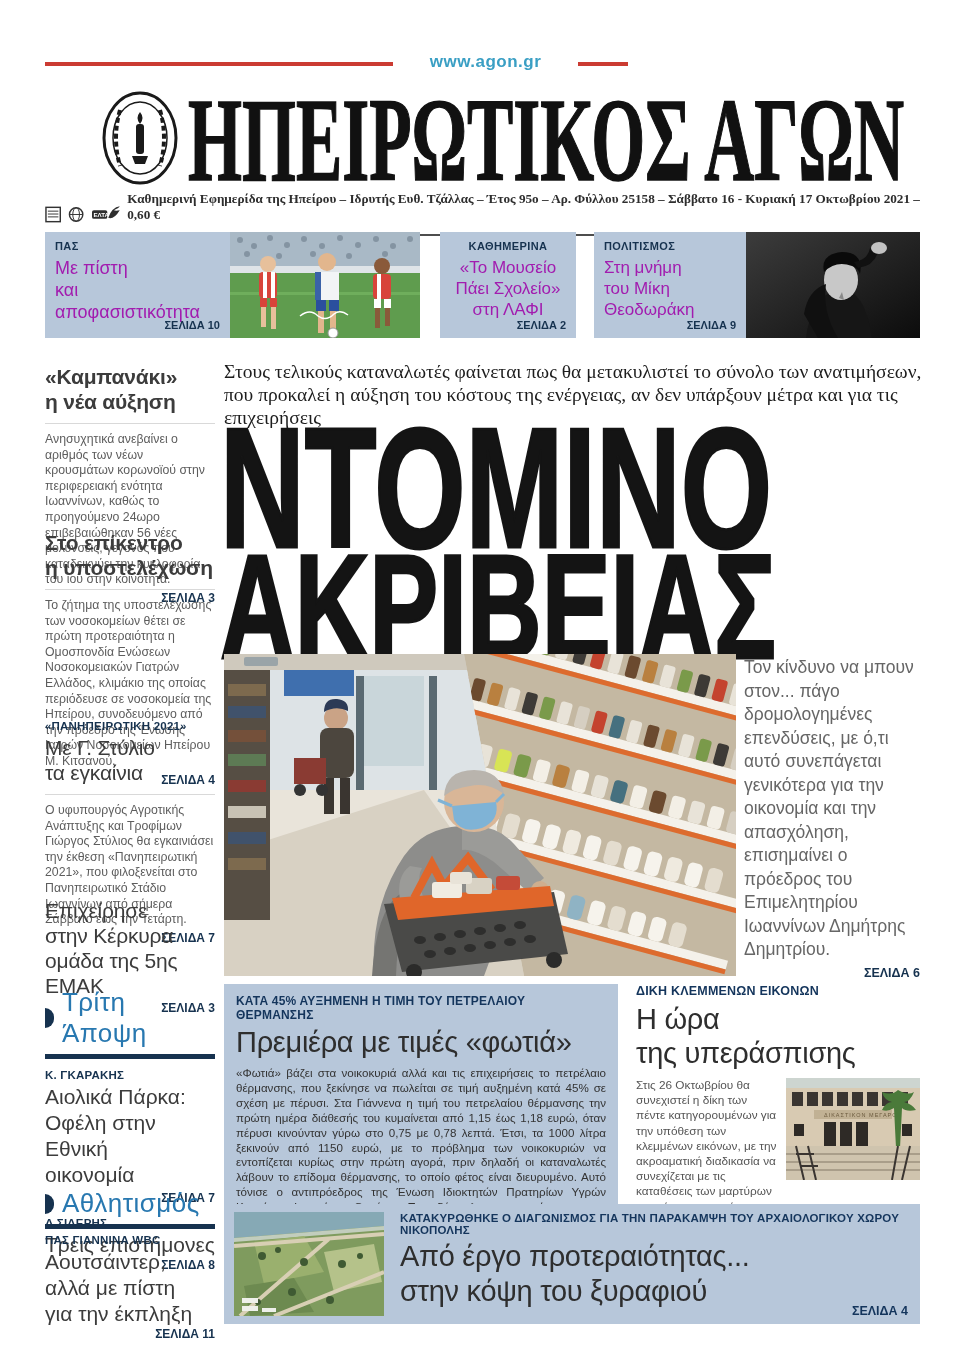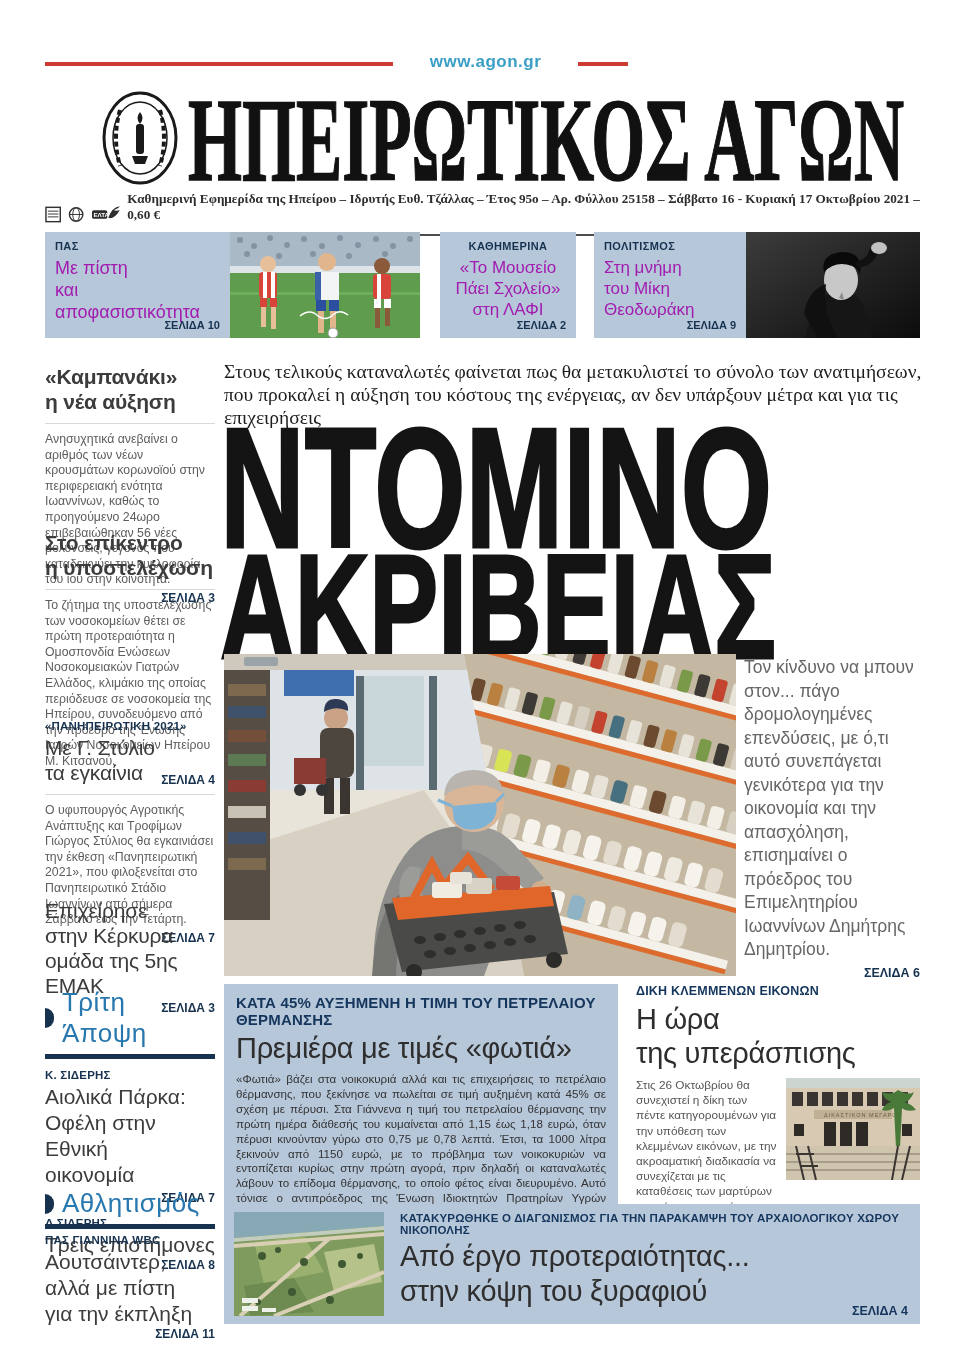--- a/index.html
+++ b/index.html
@@ -38,21 +38,21 @@
   .sec-head .bullet{width:9px;height:20px;background:#16324f;border-radius:0 10px 10px 0;}
   .sec-head .sec-label{font-size:26px;color:#2878b0;letter-spacing:.5px;}
   .op-title{font-size:21px;line-height:26px;color:#3c3c3c;}
 
   
   .side-text{font-size:17.5px;line-height:23.5px;color:#666;}
   .side-page{font-size:12.5px;font-weight:bold;color:#16324f;text-align:right;margin-top:4px;}
 
   
   .bluebox{background:#b7c7da;}
-  .bx-kicker{font-size:15px;font-weight:bold;color:#14355c;letter-spacing:.2px;}
+  .bx-kicker{font-size:12px;font-weight:bold;color:#14355c;letter-spacing:.2px;}
   .bx-title{font-size:29px;color:#2e2e2e;letter-spacing:-.3px;}
   .bx-body{font-size:11.6px;line-height:14.9px;color:#333;text-align:justify;}
   .bx-page{font-size:12.5px;font-weight:bold;color:#14355c;text-align:right;}
 </style>
 </head>
 <body>
 
 <div class="page">
 
   <div class="abs rule-red" style="left:45px;top:62px;width:348px;"></div>
@@ -428,21 +428,21 @@
 ομάδα της 5ης ΕΜΑΚ</div>
     <div class="lc-page">ΣΕΛΙΔΑ 3</div>
   </div>
 
   <div class="abs lc" style="left:45px;top:987px;">
     <div class="sec-head">
       <span class="bullet"></span>
       <span class="sec-label">Τρίτη Άποψη</span>
     </div>
     <div style="margin-top:10px;">
-      <div class="lc-kicker">Κ. ΣΙΔΕΡΗΣ</div>
+      <div class="lc-kicker">Κ. ΓΚΑΡΑΚΗΣ</div>
       <div class="op-title pre">Αιολικά Πάρκα:
 Οφέλη στην Εθνική
 οικονομία</div>
       <div class="lc-page">ΣΕΛΙΔΑ 7</div>
     </div>
     <div style="margin-top:12px;">
       <div class="lc-kicker">Δ.ΣΙΔΕΡΗΣ</div>
       <div class="op-title">Τρεις επιστήμονες</div>
       <div class="lc-page" style="margin-top:0;">ΣΕΛΙΔΑ 8</div>
     </div>

